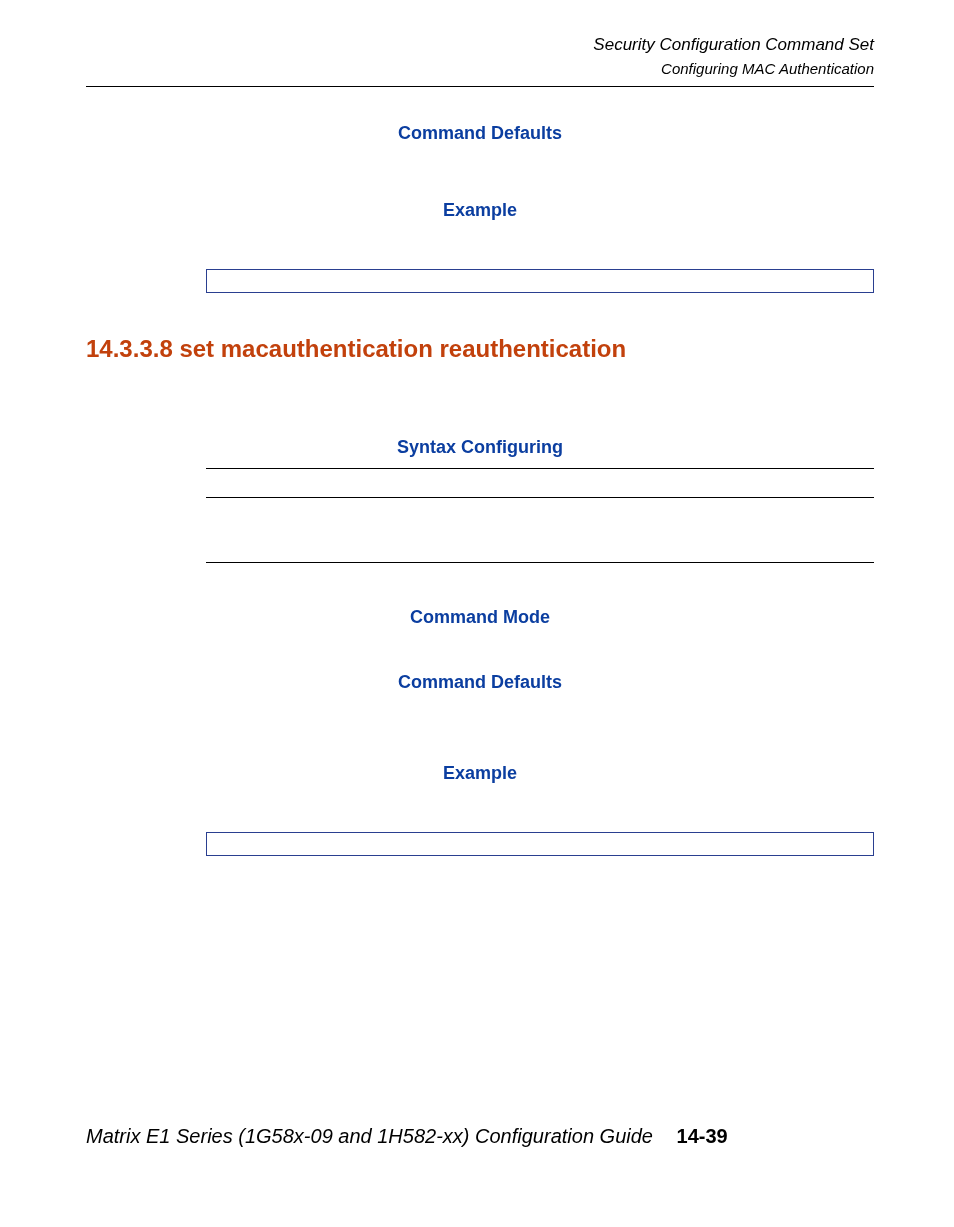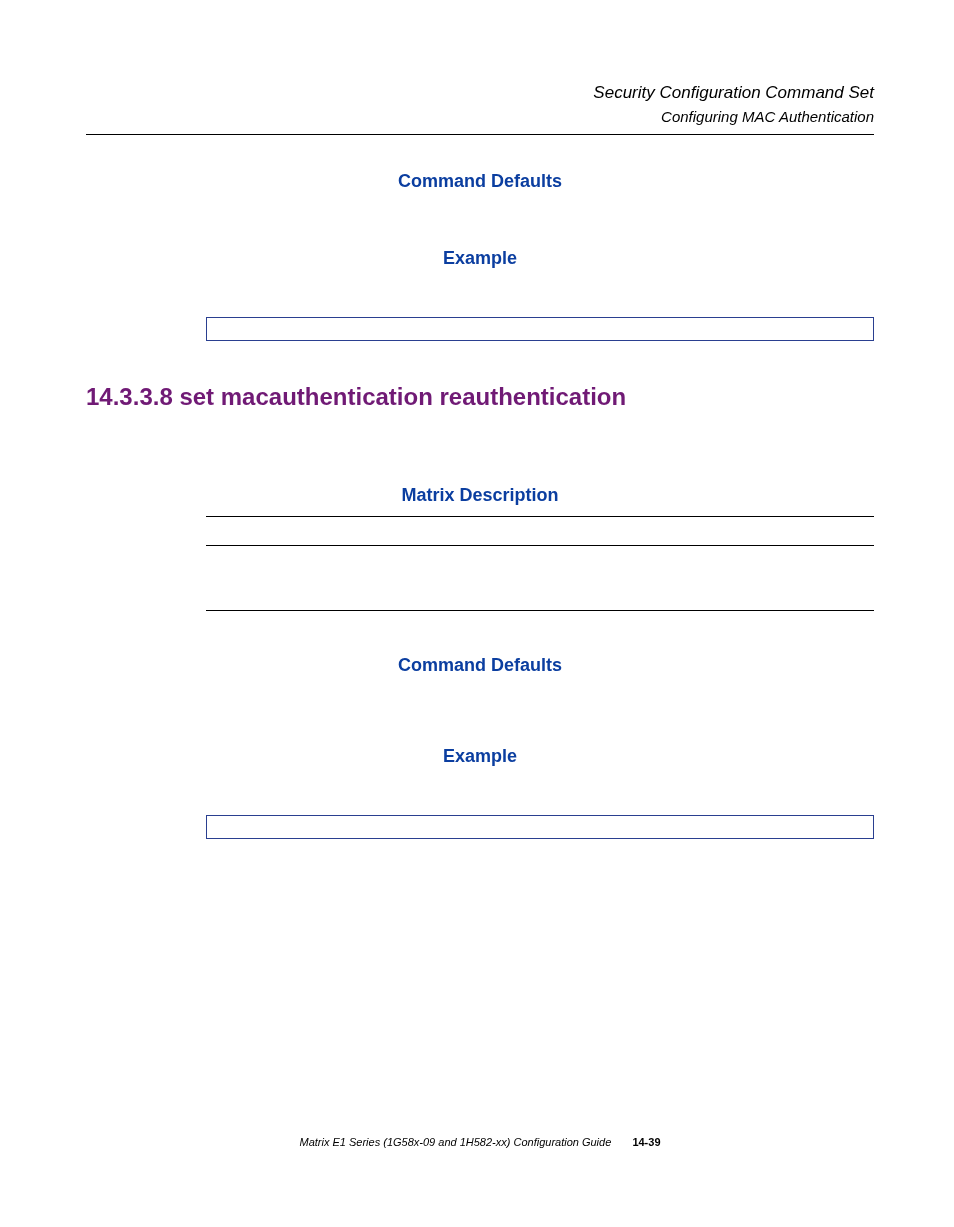--- a/index.html
+++ b/index.html
@@ -9,21 +9,21 @@
     height: 1227px;
     background: #ffffff;
     font-family: "Times New Roman", Times, serif;
     color: #000;
   }
   .page {
     position: relative;
     width: 954px;
     height: 1200px;
     box-sizing: border-box;
-    padding: 80px 80px 40px 86px;
+    padding: 32px 80px 40px 86px;
   }
   .header-block {
     text-align: right;
     font-style: italic;
     font-family: Arial, Helvetica, sans-serif;
     font-size: 17px;
     line-height: 1.5;
     margin-bottom: 6px;
   }
   .header-block .line2 {
@@ -36,21 +36,21 @@
   }
   .section-label {
     color: #0b3ea0;
     font-family: Arial, Helvetica, sans-serif;
     font-weight: bold;
     font-size: 18px;
     margin-top: 36px;
     text-align: center;
   }
   .section-title {
-    color: #701a75;
+    color: #c2410c;
     font-family: Arial, Helvetica, sans-serif;
     font-weight: bold;
     font-size: 24px;
     margin-top: 42px;
     margin-bottom: 4px;
   }
   .rule-box {
     border: 1px solid #2a3f90;
     height: 22px;
     margin-left: 120px;
@@ -68,24 +68,24 @@
     height: 64px;
   }
   .syntax-row.bottom {
     border-bottom: 1px solid #000;
   }
   .footer {
     position: absolute;
     bottom: 52px;
     left: 86px;
     right: 80px;
-    text-align: center;
+    text-align: left;
     font-family: Arial, Helvetica, sans-serif;
     font-style: italic;
-    font-size: 11px;
+    font-size: 20px;
   }
   .footer .pagenum {
     font-style: normal;
     font-weight: bold;
     margin-left: 18px;
   }
 </style>
 </head>
 <body>
 
@@ -100,28 +100,29 @@
   <div class="section-label">Command Defaults</div>
 
   <div class="section-label" style="margin-top:56px;">Example</div>
 
   <div class="rule-box"></div>
 
   <div class="section-title">14.3.3.8  set macauthentication reauthentication</div>
 
   <div style="height:70px;"></div>
 
-  <div class="section-label" style="margin-top:0;">Matrix Description</div>
+  <div class="section-label" style="margin-top:0;">Syntax Configuring</div>
 
   <div class="syntax-table">
     <div class="syntax-row"></div>
     <div class="syntax-row tall bottom"></div>
   </div>
 
 
+  <div class="section-label" style="margin-top:44px;">Command Mode</div>
 
   <div class="section-label" style="margin-top:44px;">Command Defaults</div>
 
   <div class="section-label" style="margin-top:70px;">Example</div>
 
   <div class="rule-box"></div>
 
   <div class="footer">
     <span>Matrix E1 Series (1G58x-09 and 1H582-xx) Configuration Guide</span>
     <span class="pagenum">14-39</span>

